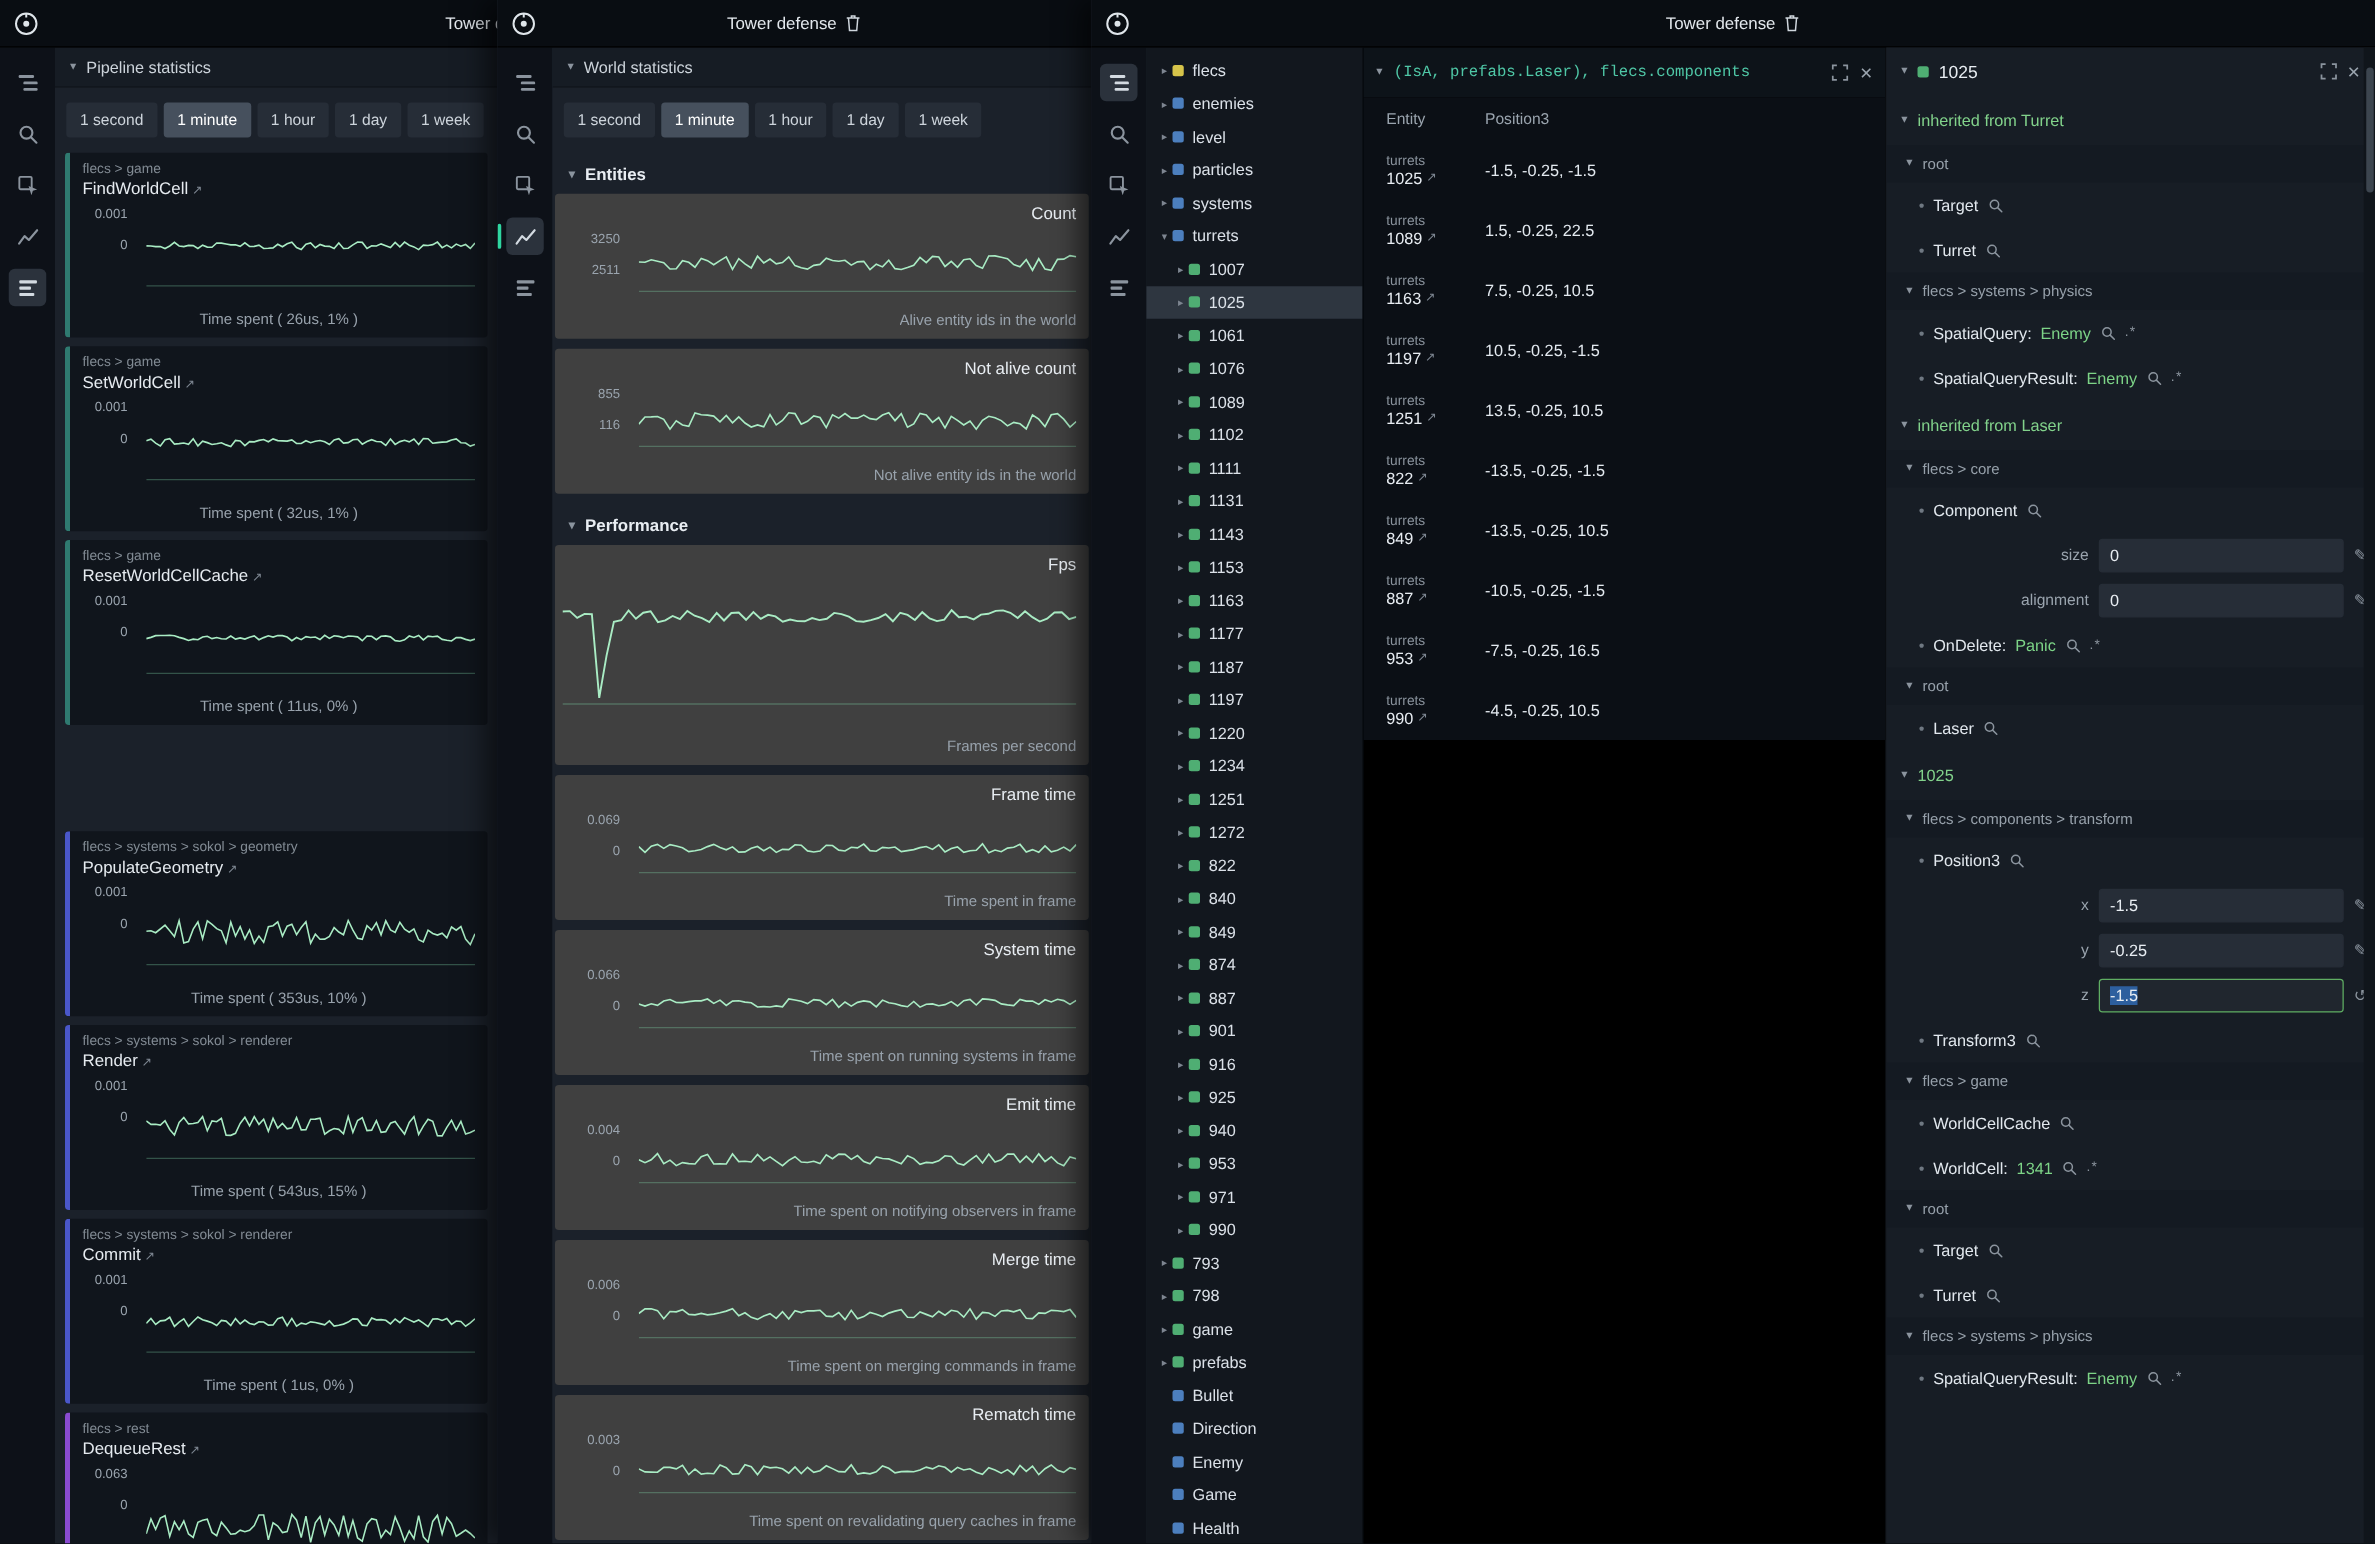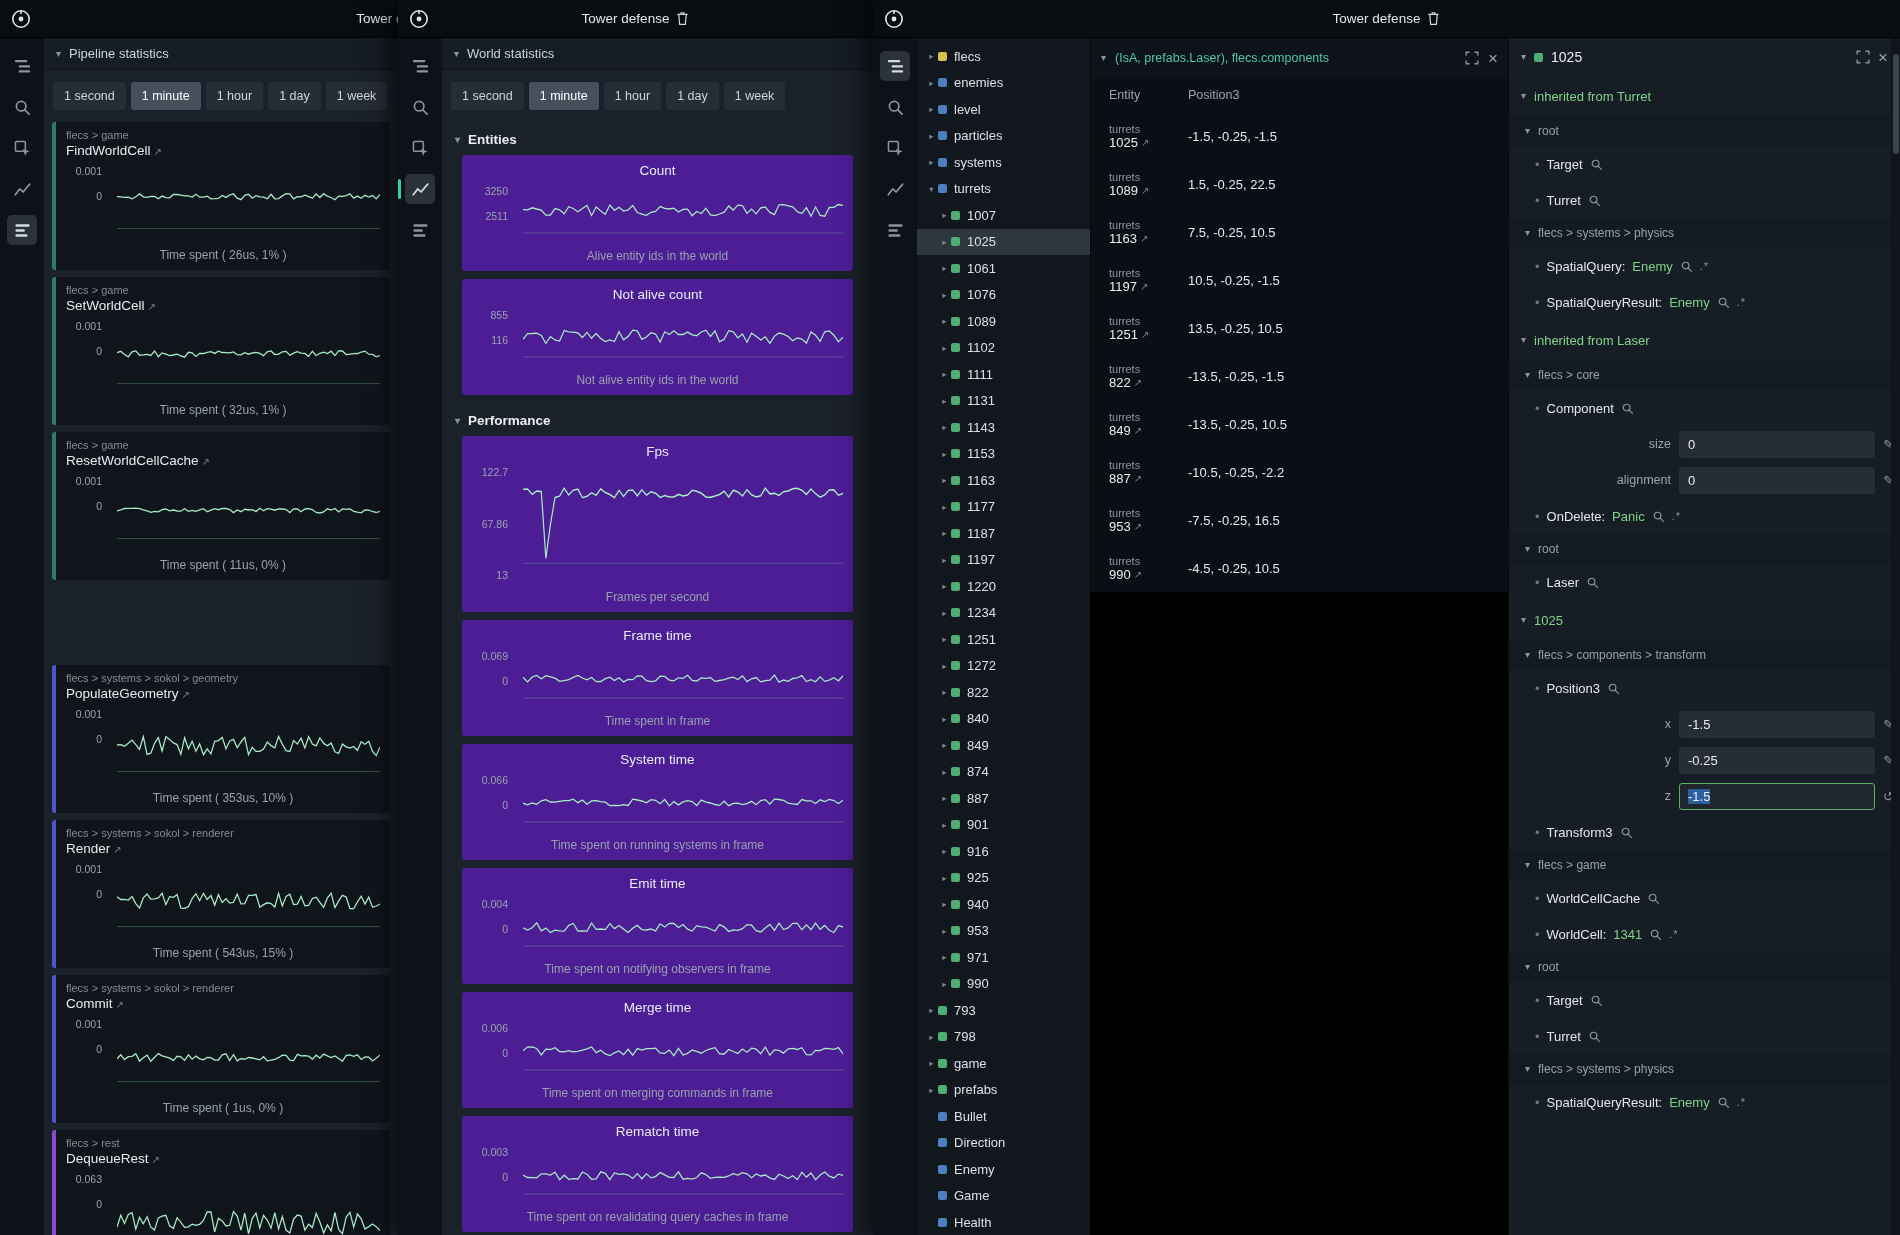--- a/index.html
+++ b/index.html
@@ -53,36 +53,36 @@
   .chartrow{display:flex;flex:1;margin-top:5px;gap:15px;min-height:0;}
   .ylabels{display:flex;flex-direction:column;align-items:flex-end;min-width:36px;font-size:10.5px;
            color:#9aa4ae;gap:13px;padding-top:2px;flex:0 0 auto;}
   .ylabels.spread{justify-content:space-between;gap:0;padding:2px 0 4px;}
   svg.spark{flex:1;height:100%;min-width:0;}
   .caption{font-size:12px;color:#98a2ac;text-align:center;margin-top:5px;white-space:nowrap;overflow:hidden;}
   .cells-gap{height:78px;flex:0 0 auto;}
 
   .whead{display:flex;align-items:center;gap:8px;padding:10px 13px 8px;font-size:13.5px;font-weight:700;
          color:#e8edf2;flex:0 0 auto;}
-  .wcell{background:#4c1d95;border-radius:3px;margin:0 20px 8px;padding:8px 10px;display:flex;
-         flex-direction:column;height:116px;flex:0 0 auto;}
+  .wcell{background:#404040;border-radius:3px;margin:0 2px 8px;padding:8px 10px;display:flex;
+         flex-direction:column;height:116px;flex:0 0 auto;align-items:flex-end;}
   .wcell.tall{height:176px;}
   .wtitle{text-align:center;font-size:13.5px;color:#e8edf2;}
 
   
   .treepanel{width:174px;background:#12171e;overflow:hidden;padding-top:5px;flex:0 0 auto;border-right:1px solid #05080b;}
   .trow{height:26.5px;display:flex;align-items:center;font-size:13px;color:#dbe1e8;white-space:nowrap;}
   .trow.sel{background:#2e3640;}
   .tarrow{width:13px;color:#7d8590;font-size:8.5px;text-align:center;flex:0 0 auto;}
   .tsq{width:9px;height:9px;border-radius:2px;margin-right:7px;flex:0 0 auto;}
 
   
   .querypanel{width:418px;background:#000;display:flex;flex-direction:column;flex:0 0 auto;border-right:1px solid #0a0d11;}
   .qhead{height:40px;background:#0d1319;display:flex;align-items:center;padding:0 10px;gap:9px;flex:0 0 auto;}
-  .qtext{font-family:Liberation Sans, sans-serif;font-size:12.5px;color:#4fc7a6;white-space:nowrap;
+  .qtext{font-family:Liberation Mono, monospace;font-size:12.5px;color:#4fc7a6;white-space:nowrap;
          overflow:hidden;flex:1;min-width:0;}
   .qicon{color:#8b949e;display:inline-flex;width:14px;height:14px;flex:0 0 auto;}
   .qicon svg{width:14px;height:14px;}
   .qclose{color:#9aa4ae;font-size:17px;line-height:1;flex:0 0 auto;}
   .qcols{display:flex;height:34px;align-items:center;font-size:12.5px;color:#9aa4ae;background:#0b0f15;flex:0 0 auto;}
   .qcols .c1{width:97px;padding-left:18px;}
   .qrow{display:flex;align-items:center;height:48px;background:#0b0f15;flex:0 0 auto;}
   .qrow .ent{width:97px;padding-left:18px;display:flex;flex-direction:column;justify-content:center;}
   .grp{font-size:11px;color:#8b949e;}
   .eid{font-size:13px;color:#e8edf2;display:flex;align-items:center;}
@@ -853,21 +853,21 @@
                 <div class="grp">turrets</div>
                 <div class="eid">849<span class="ne">↗</span></div>
               </div>
               <div class="qval">-13.5, -0.25, 10.5</div>
             </div>
             <div class="qrow">
               <div class="ent">
                 <div class="grp">turrets</div>
                 <div class="eid">887<span class="ne">↗</span></div>
               </div>
-              <div class="qval">-10.5, -0.25, -2.2</div>
+              <div class="qval">-10.5, -0.25, -1.5</div>
             </div>
             <div class="qrow">
               <div class="ent">
                 <div class="grp">turrets</div>
                 <div class="eid">953<span class="ne">↗</span></div>
               </div>
               <div class="qval">-7.5, -0.25, 16.5</div>
             </div>
             <div class="qrow">
               <div class="ent">

